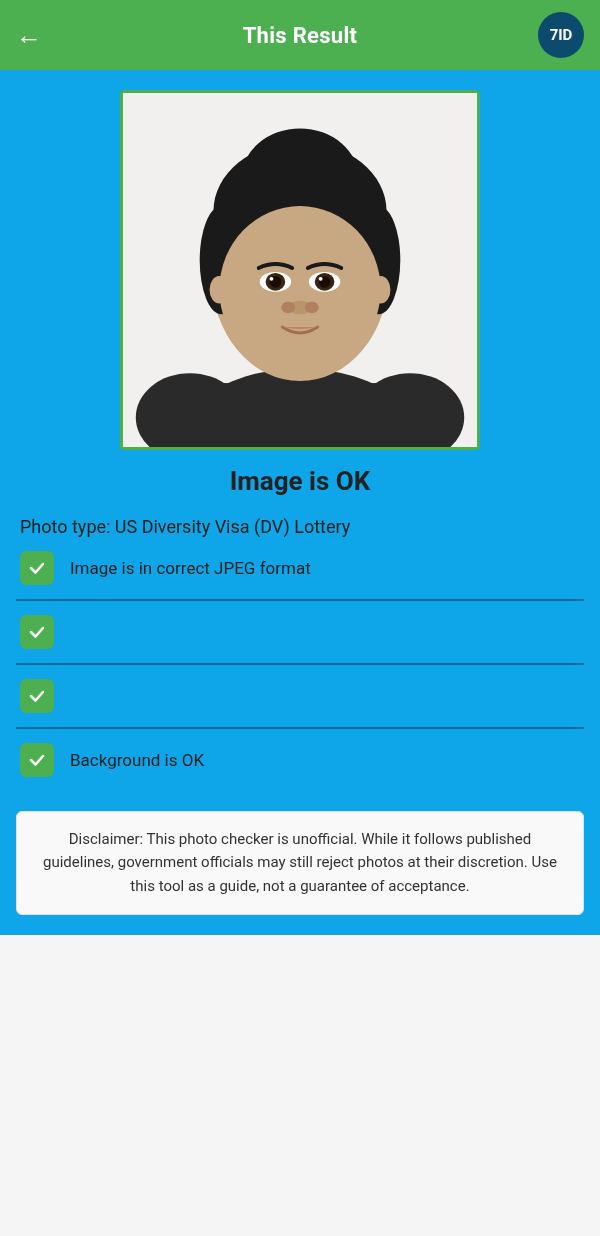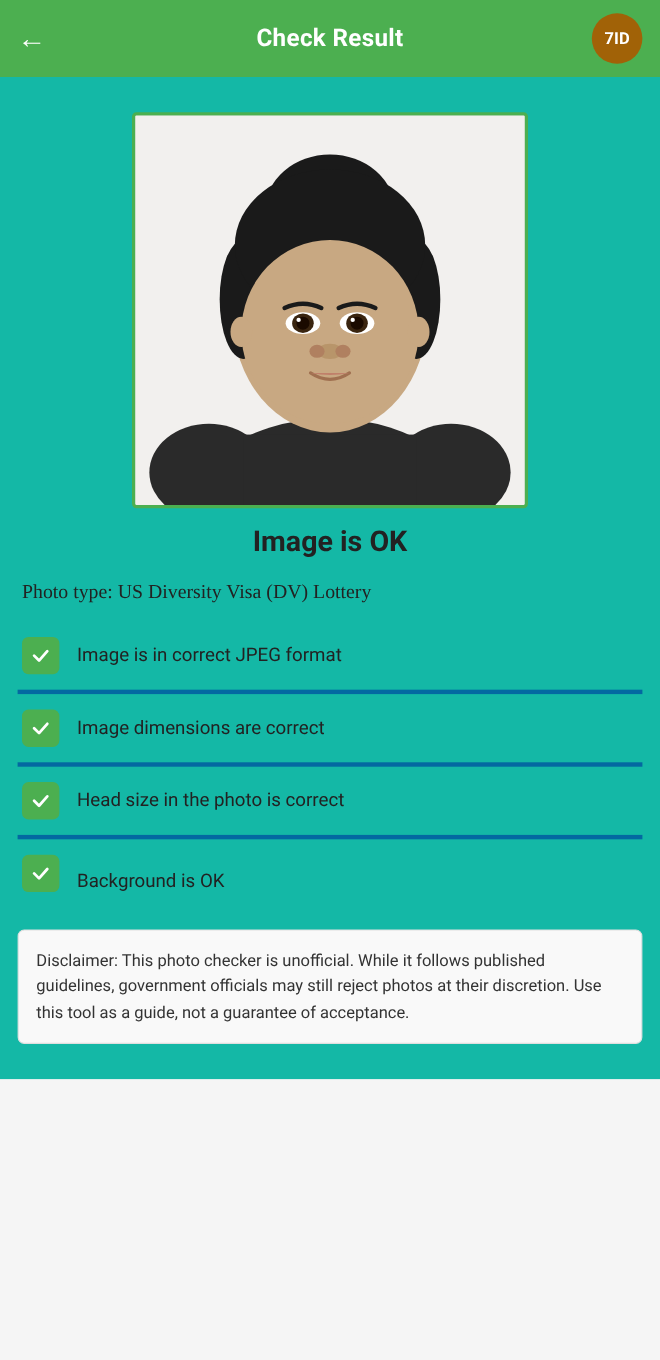--- a/index.html
+++ b/index.html
@@ -34,34 +34,34 @@
       color: white;
       font-size: 22px;
       font-weight: bold;
       letter-spacing: 0.3px;
     }
     .header-logo {
       position: absolute;
       right: 16px;
       width: 46px;
       height: 46px;
-      background: #a16207;
+      background: #0c4a6e;
       border-radius: 50%;
       display: flex;
       align-items: center;
       justify-content: center;
       color: white;
       font-weight: bold;
       font-size: 15px;
     }
 
     
     .content {
-      background: #14b8a6;
-      padding: 32px 16px;
+      background: #0ea5e9;
+      padding: 20px 16px;
     }
 
     
     .photo-container {
       display: flex;
       justify-content: center;
       margin-bottom: 16px;
     }
     .photo-frame {
       border: 3px solid #4CAF50;
@@ -87,40 +87,37 @@
       font-size: 26px;
       font-weight: bold;
       color: #222;
       margin-bottom: 20px;
     }
 
     
     .photo-type {
       font-size: 18px;
       color: #222;
-      margin-bottom: 16px;
       padding-left: 4px;
-      font-family: Liberation Serif, serif;
     }
 
     
     .check-list {
       list-style: none;
       margin-bottom: 20px;
     }
     .check-item {
       display: flex;
       align-items: center;
       padding: 14px 4px;
-      border-bottom: 4px solid #0369a1;
+      border-bottom: 2px solid #0369a1;
       gap: 16px;
     }
     .check-item:last-child {
       border-bottom: none;
-      align-items: flex-end;
     }
     .check-icon {
       width: 34px;
       height: 34px;
       background: #4CAF50;
       border-radius: 6px;
       display: flex;
       align-items: center;
       justify-content: center;
       flex-shrink: 0;
@@ -139,28 +136,29 @@
       background: #f9f9f9;
       border: 1px solid #e0e0e0;
       border-radius: 6px;
       padding: 16px;
       margin-top: 4px;
     }
     .disclaimer-text {
       font-size: 15px;
       color: #333;
       line-height: 1.55;
+      text-align: center;
     }
   </style>
 </head>
 <body>
 
 <div class="header">
   <span class="header-back">←</span>
-  <span class="header-title">Check Result</span>
+  <span class="header-title">This Result</span>
   <div class="header-logo">7ID</div>
 </div>
 
 <div class="content">
 
   <div class="photo-container">
     <div class="photo-frame">
 
       <svg class="person-svg" viewBox="0 0 360 360" xmlns="http://www.w3.org/2000/svg">
 
@@ -226,29 +224,27 @@
         </svg>
       </div>
       <span class="check-text">Image is in correct JPEG format</span>
     </li>
       <li class="check-item">
       <div class="check-icon">
         <svg viewBox="0 0 20 20" fill="none" xmlns="http://www.w3.org/2000/svg">
           <path d="M4 10L8.5 14.5L16 6" stroke="white" stroke-width="2.5" stroke-linecap="round" stroke-linejoin="round"></path>
         </svg>
       </div>
-      <span class="check-text">Image dimensions are correct</span>
     </li>
       <li class="check-item">
       <div class="check-icon">
         <svg viewBox="0 0 20 20" fill="none" xmlns="http://www.w3.org/2000/svg">
           <path d="M4 10L8.5 14.5L16 6" stroke="white" stroke-width="2.5" stroke-linecap="round" stroke-linejoin="round"></path>
         </svg>
       </div>
-      <span class="check-text">Head size in the photo is correct</span>
     </li>
       <li class="check-item">
       <div class="check-icon">
         <svg viewBox="0 0 20 20" fill="none" xmlns="http://www.w3.org/2000/svg">
           <path d="M4 10L8.5 14.5L16 6" stroke="white" stroke-width="2.5" stroke-linecap="round" stroke-linejoin="round"></path>
         </svg>
       </div>
       <span class="check-text">Background is OK</span>
     </li>
     </ul>

